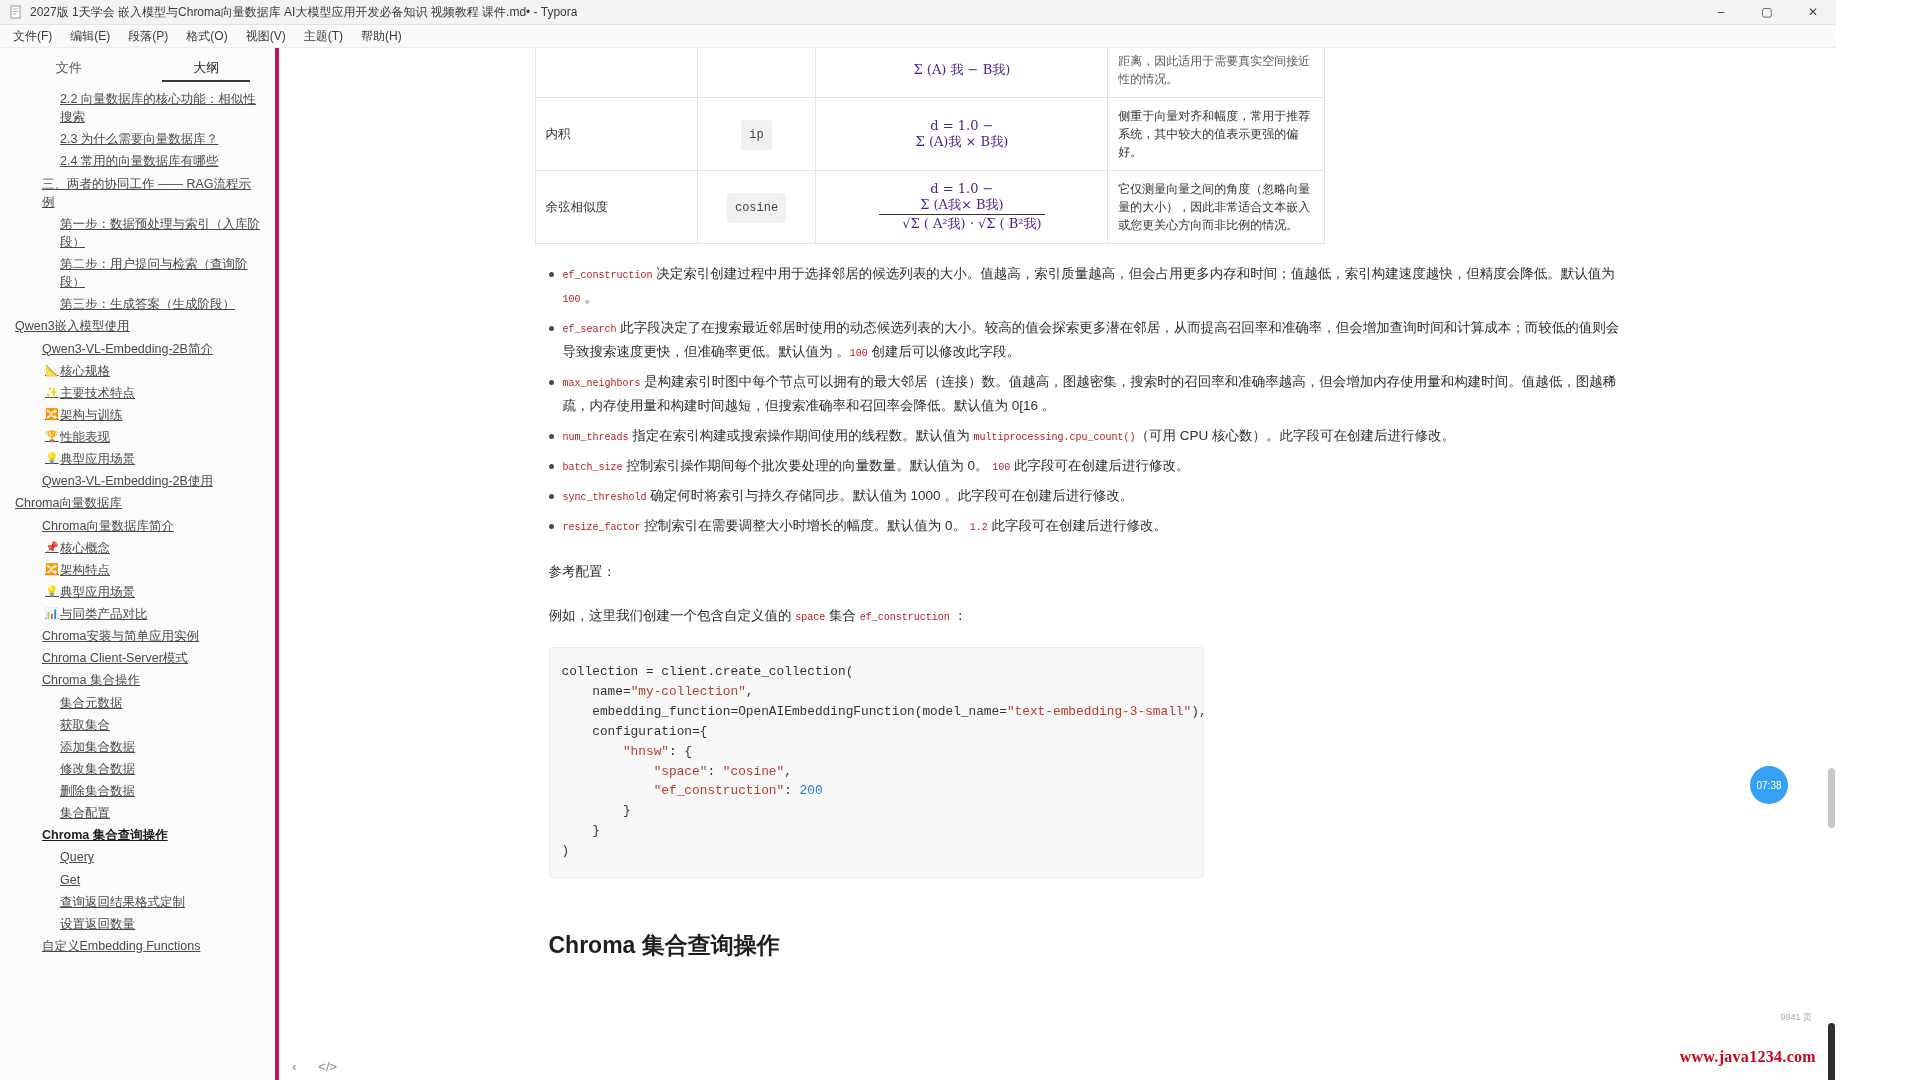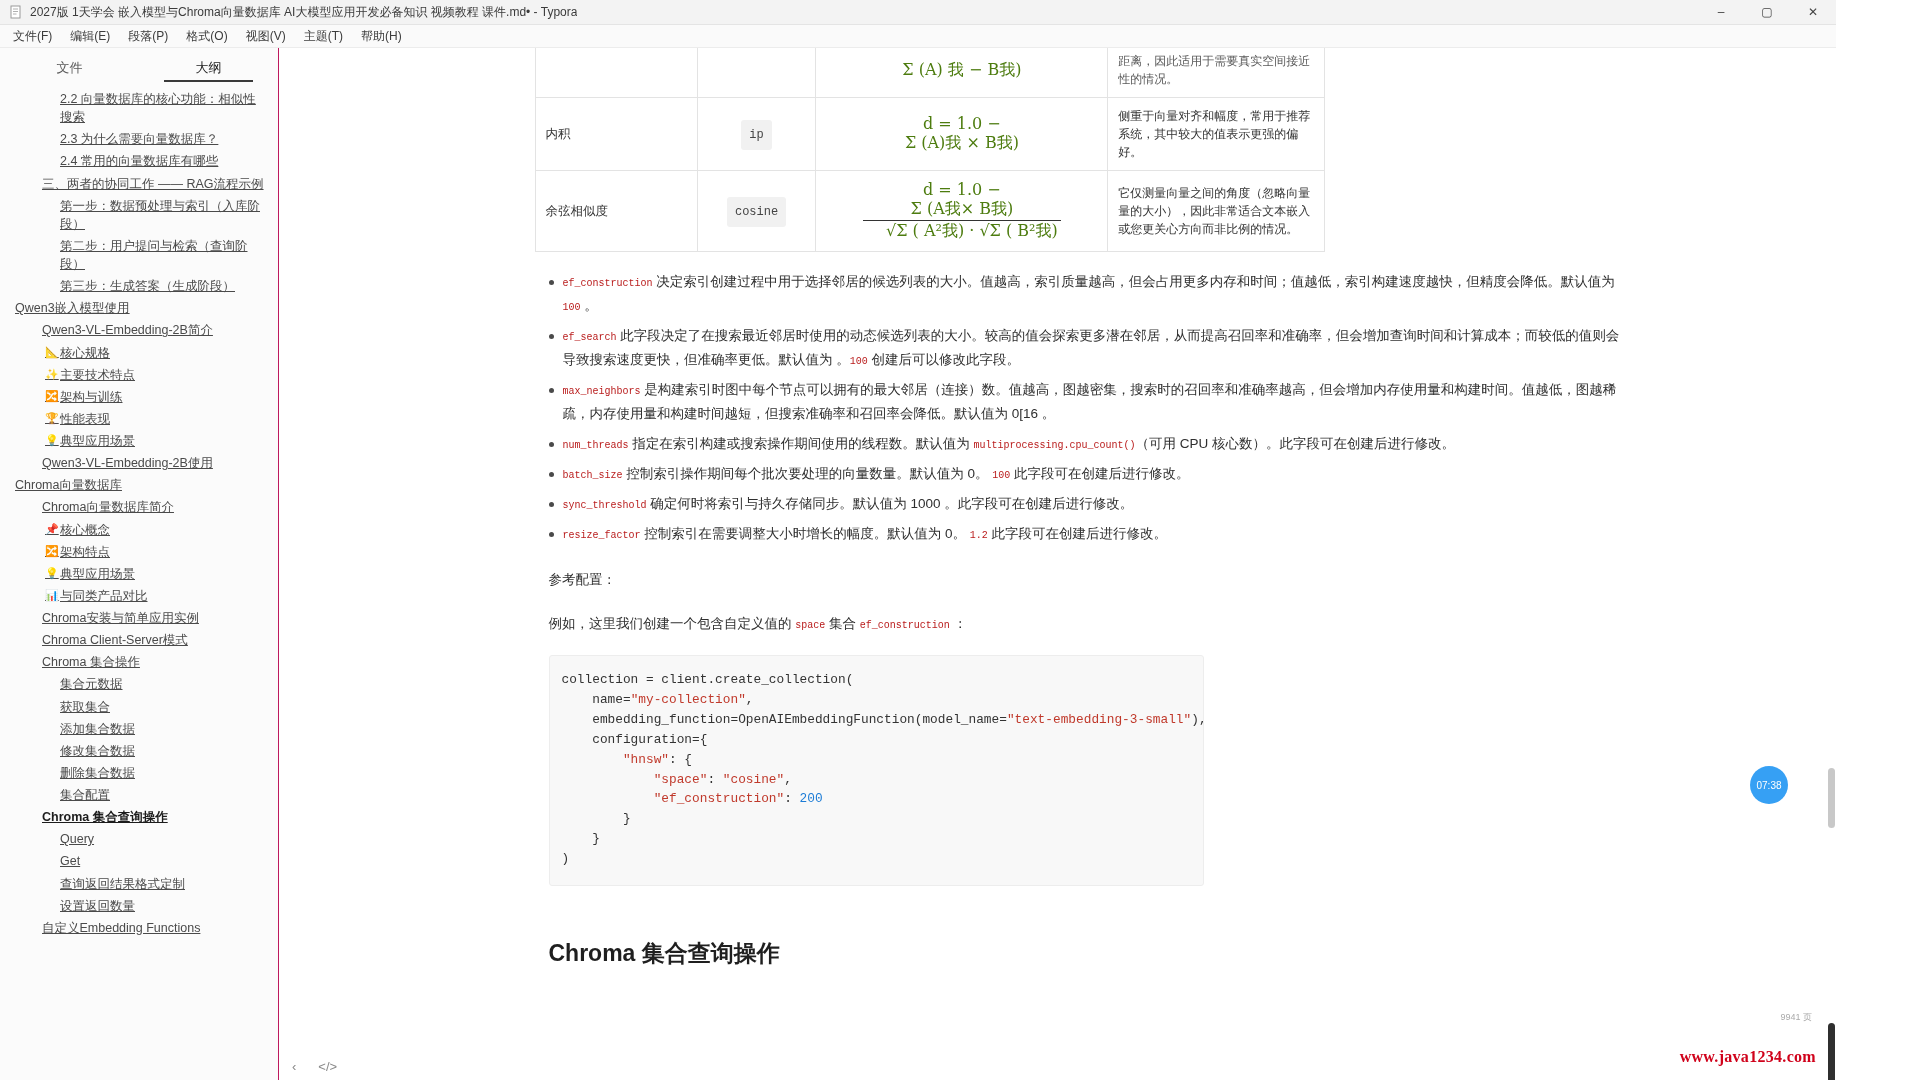--- a/index.html
+++ b/index.html
@@ -62,21 +62,21 @@
     display: flex;
     min-height: 0;
     position: relative;
   }
 
   
   .sidebar {
     width: 279px;
     flex: 0 0 279px;
     background: #fbfbfb;
-    border-right: 1px solid #be185d;
+    border-right: 4px solid #be185d;
     display: flex; flex-direction: column;
     position: relative;
   }
   .side-tabs {
     display: flex;
     height: 34px;
     flex: 0 0 auto;
     align-items: stretch;
     padding-top: 6px;
   }
@@ -105,21 +105,21 @@
   }
   .o-item {
     padding: 2px 14px 2px 0;
     white-space: normal;
     display: flex;
     align-items: flex-start;
     text-decoration: underline;
   }
   .o-text { display: inline-block; }
   .o-ico { width: 15px; flex: 0 0 15px; text-align: left; font-size: 11px; line-height: 1.5; }
-  .lvl1 { padding-left: 27px; text-align: right; }
+  .lvl1 { padding-left: 27px; }
   .lvl2 { padding-left: 45px; }
   .o-item.bold { font-weight: bold; color: #1c1c1c; }
 
   
   .content {
     flex: 1 1 auto;
     position: relative;
     overflow: hidden;
     background: #fff;
   }
@@ -142,21 +142,21 @@
     font-size: 12.5px;
     color: #333;
   }
   .sim-table td {
     border: 1px solid #e3e3e3;
     padding: 9px 10px;
     vertical-align: middle;
   }
   .sim-table td.c-name { width: 150px; }
   .sim-table td.c-key { width: 110px; text-align: center; }
-  .sim-table td.c-formula { width: 270px; text-align: center; font-family: "DejaVu Serif", serif; font-size: 16px; color: #4d7c0f; }
+  .sim-table td.c-formula { width: 270px; text-align: center; font-family: "DejaVu Serif", serif; font-size: 13px; color: #4c1d95; }
   .sim-table td.c-desc { width: 200px; font-size: 12px; line-height: 1.5; }
   .keytag {
     background: #f1f1f1;
     border-radius: 3px;
     padding: 8px 8px;
     font-family: "Liberation Mono", monospace;
     font-size: 12px;
     color: #444;
   }
   .frac { display: inline-block; text-align: center; }

